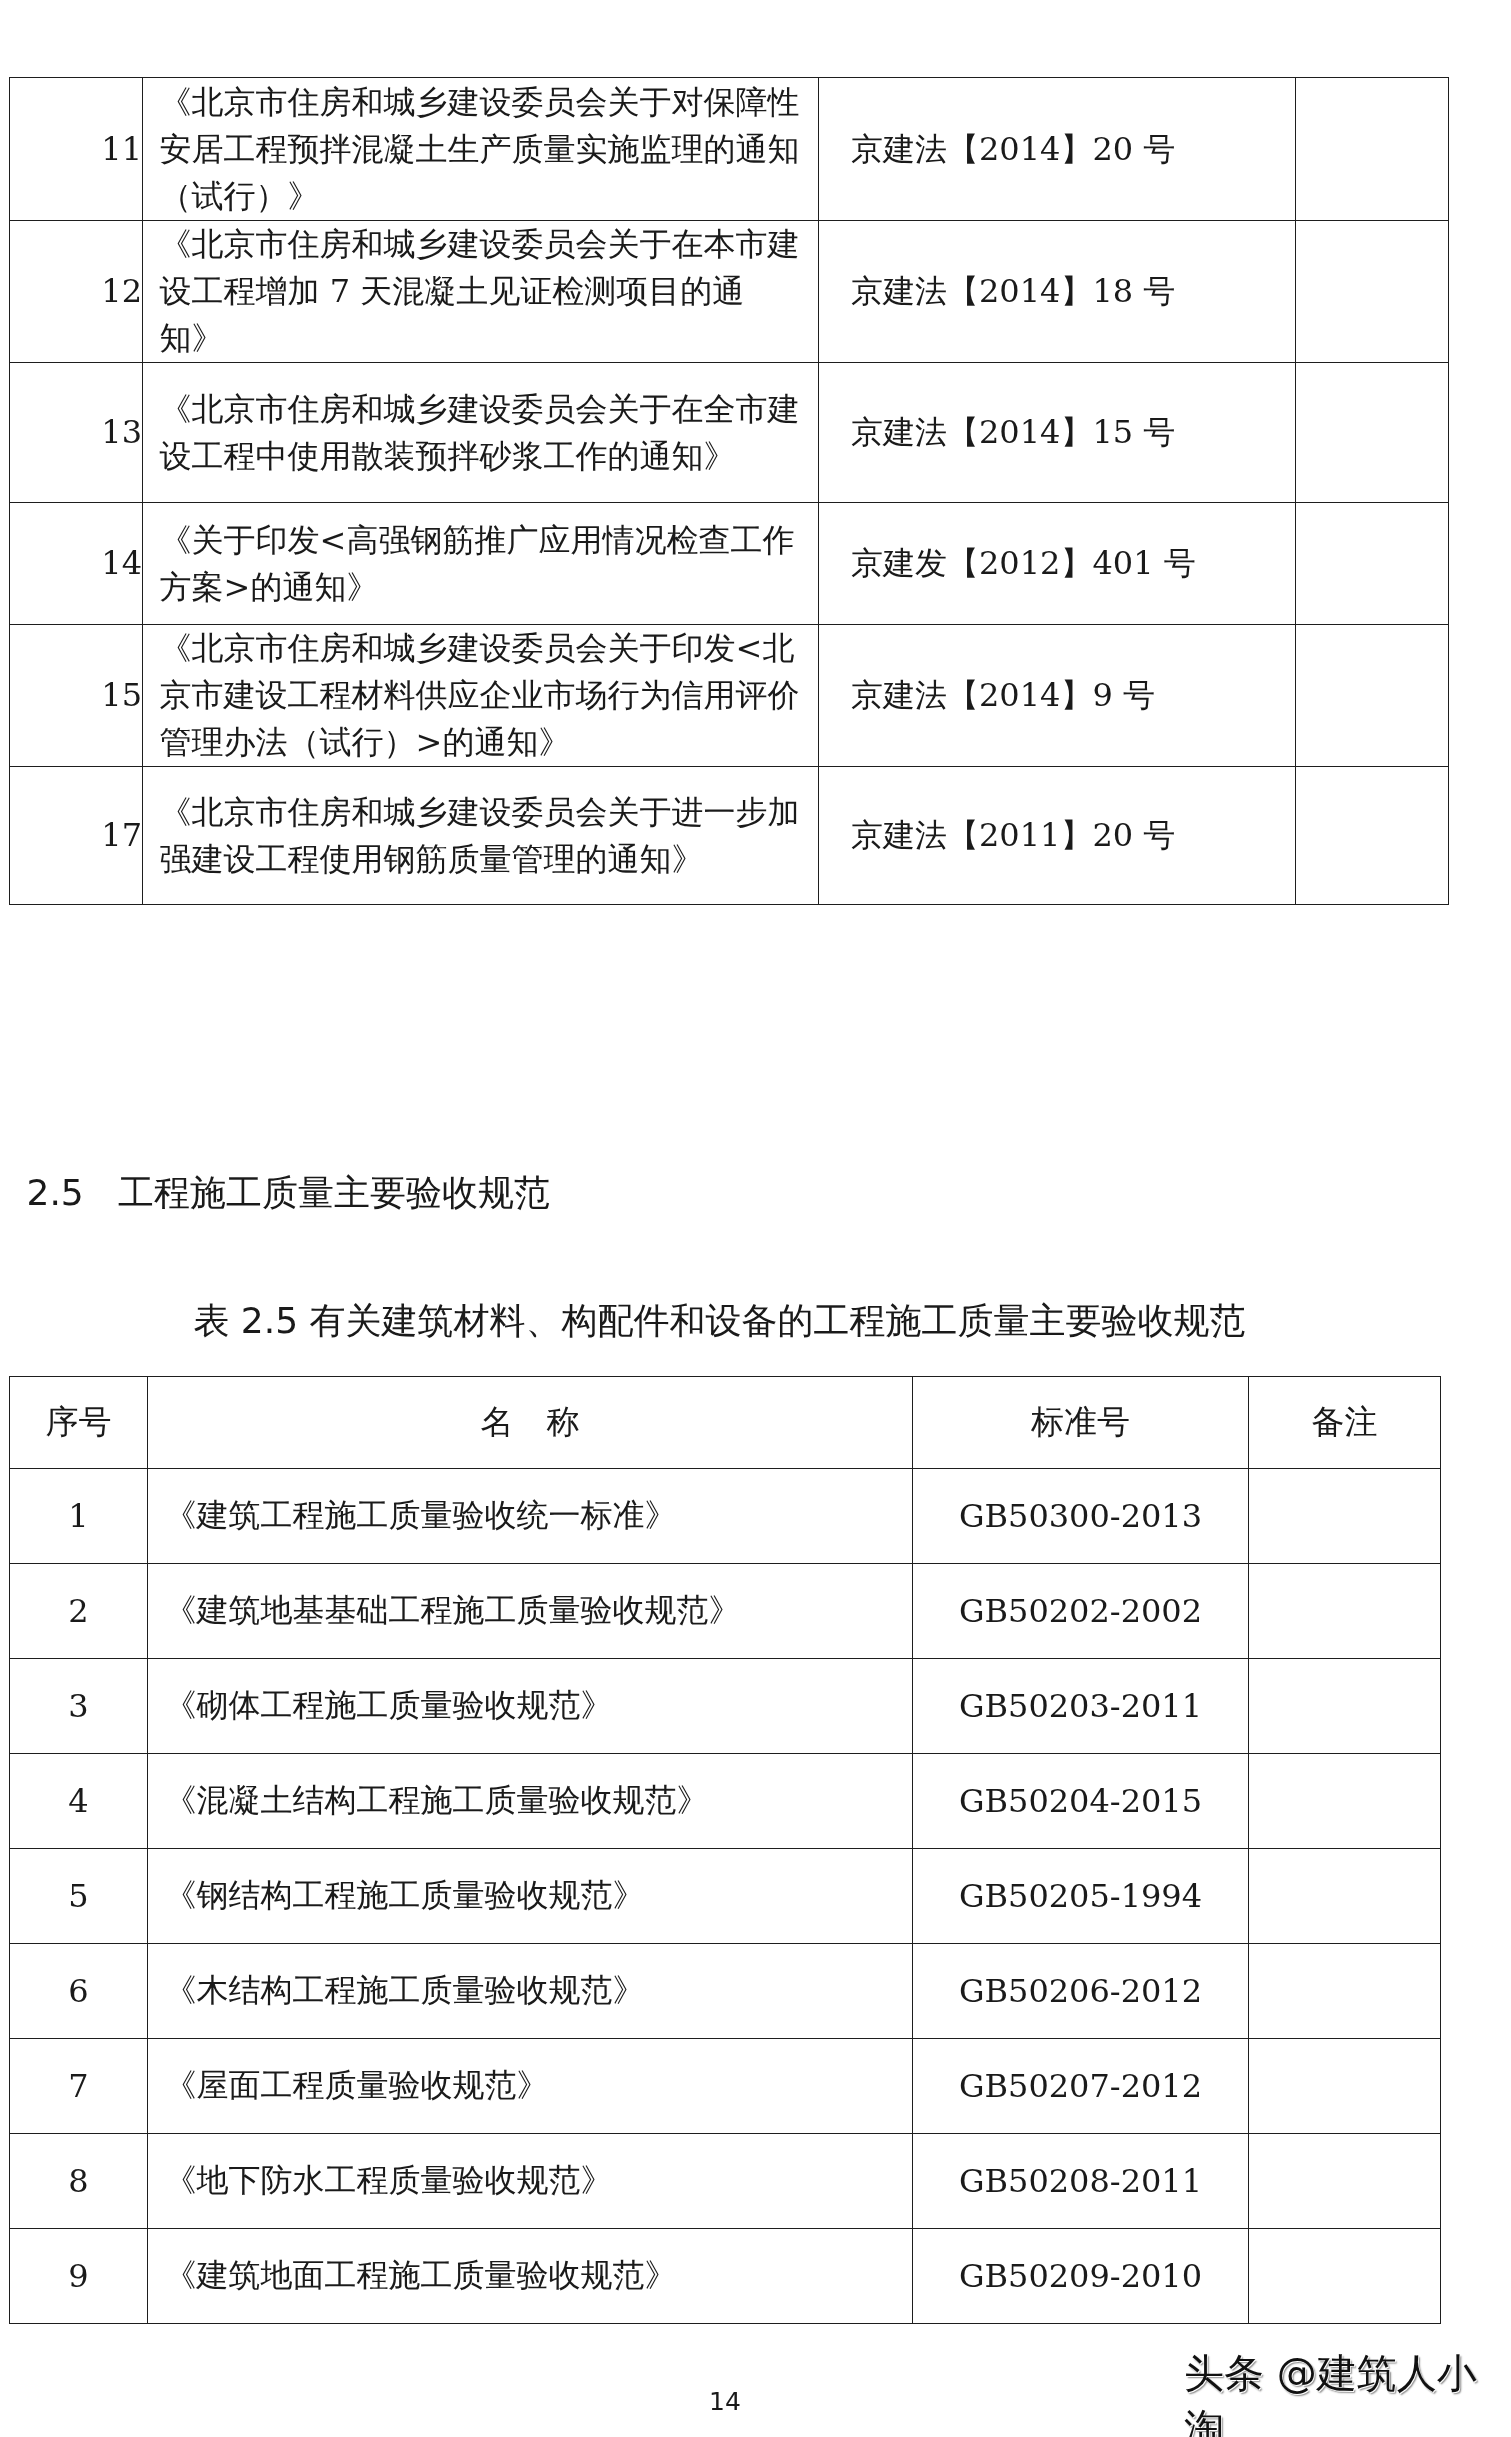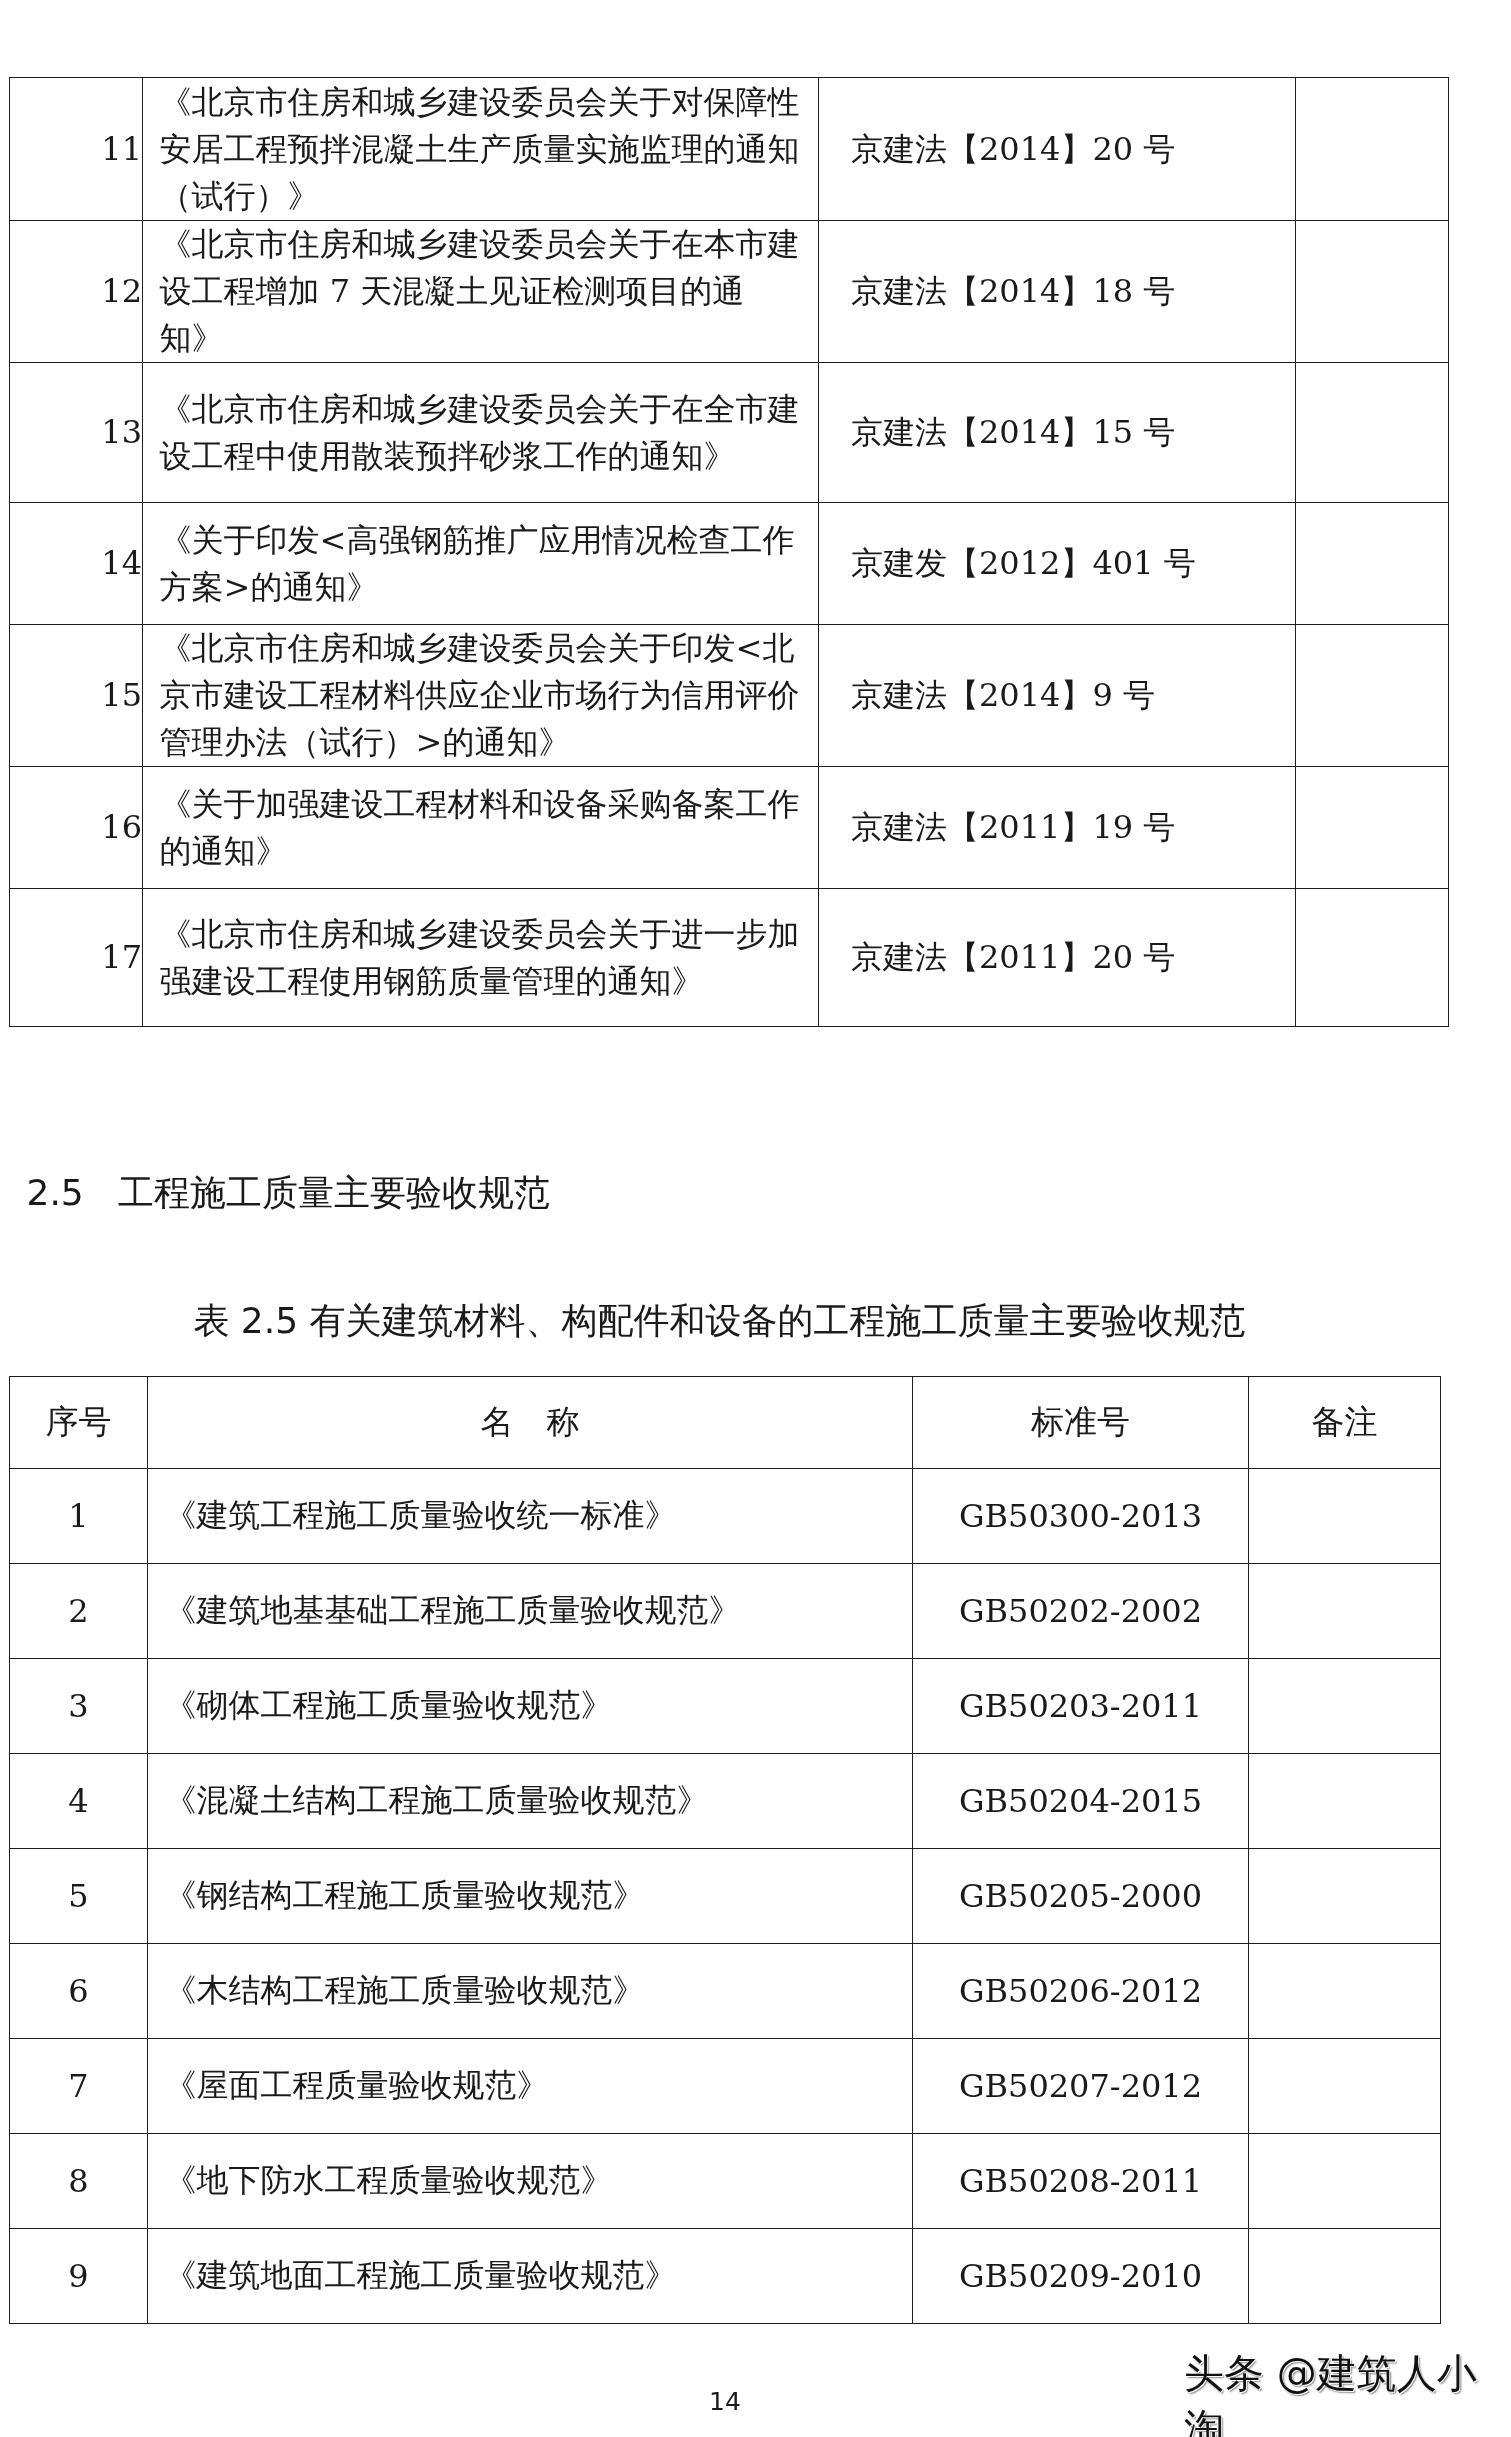--- a/index.html
+++ b/index.html
@@ -61,26 +61,20 @@
         <td class="name">《关于印发&lt;高强钢筋推广应用情况检查工作方案&gt;的通知》</td>
         <td class="code">京建发【2012】401 号</td>
         <td class="note"></td>
       </tr>
       <tr style="height: 141px;">
         <td class="num">15</td>
         <td class="name">《北京市住房和城乡建设委员会关于印发&lt;北京市建设工程材料供应企业市场行为信用评价管理办法（试行）&gt;的通知》</td>
         <td class="code">京建法【2014】9 号</td>
         <td class="note"></td>
       </tr>
-      <tr style="height: 122px;">
-        <td class="num">16</td>
-        <td class="name">《关于加强建设工程材料和设备采购备案工作的通知》</td>
-        <td class="code">京建法【2011】19 号</td>
-        <td class="note"></td>
-      </tr>
       <tr style="height: 138px;">
         <td class="num">17</td>
         <td class="name">《北京市住房和城乡建设委员会关于进一步加强建设工程使用钢筋质量管理的通知》</td>
         <td class="code">京建法【2011】20 号</td>
         <td class="note"></td>
       </tr>
     </tbody>
 </table>
 
 <div class="heading">2.5   工程施工质量主要验收规范</div>
@@ -122,21 +116,21 @@
       </tr>
       <tr>
         <td class="num">4</td>
         <td class="name">《混凝土结构工程施工质量验收规范》</td>
         <td class="std">GB50204-2015</td>
         <td class="note"></td>
       </tr>
       <tr>
         <td class="num">5</td>
         <td class="name">《钢结构工程施工质量验收规范》</td>
-        <td class="std">GB50205-2000</td>
+        <td class="std">GB50205-1994</td>
         <td class="note"></td>
       </tr>
       <tr>
         <td class="num">6</td>
         <td class="name">《木结构工程施工质量验收规范》</td>
         <td class="std">GB50206-2012</td>
         <td class="note"></td>
       </tr>
       <tr>
         <td class="num">7</td>

